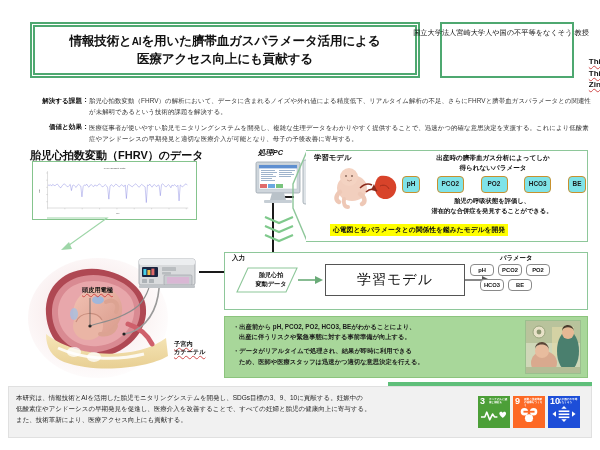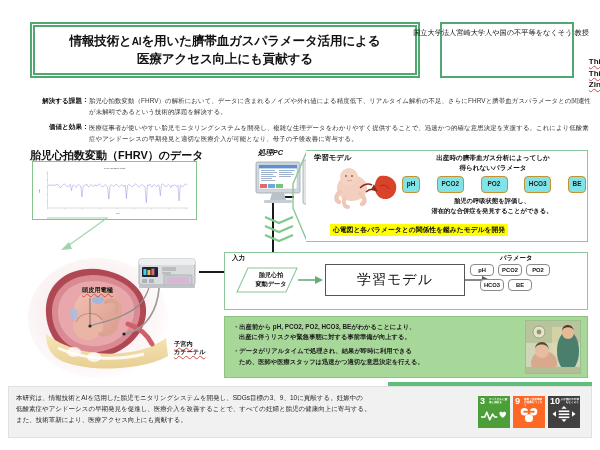--- a/index.html
+++ b/index.html
@@ -113,21 +113,21 @@
   .footer-green { position:absolute; left:388px; top:382px; width:204px; height:5px; background:#5fbf7a;}
   .footer-text { position:absolute; left:16px; top:392px; width:450px;
                  font-size:6.5px; color:#222; line-height:1.72; }
   .sdg-row { position:absolute; left:478px; top:396px; display:flex; gap:3px; }
   .sdg { width:32px; height:32px; position:relative; color:#fff; }
   .sdg .num { position:absolute; left:2px; top:1px; font-size:9px; font-weight:bold; line-height:1;}
   .sdg .cap { position:absolute; left:11px; top:2px; right:1px; font-size:2.6px; font-weight:bold; line-height:1.25;}
   .sdg .gly { position:absolute; left:0; right:0; bottom:2px; text-align:center; }
   .sdg-3 { background:#4c9f38; }
   .sdg-9 { background:#fd6925; }
-  .sdg-10 { background:#404040;text-align:right; }
+  .sdg-10 { background:#1d4ed8; }
 </style>
 </head>
 <body>
 
 <div id="poster">
 
   <div class="header">
     <div class="title-box">
       <div class="title-line">
         <span>情報技術と</span><span class="sm">AI</span><span>を用いた臍帯血ガスパラメータ活用による</span>

